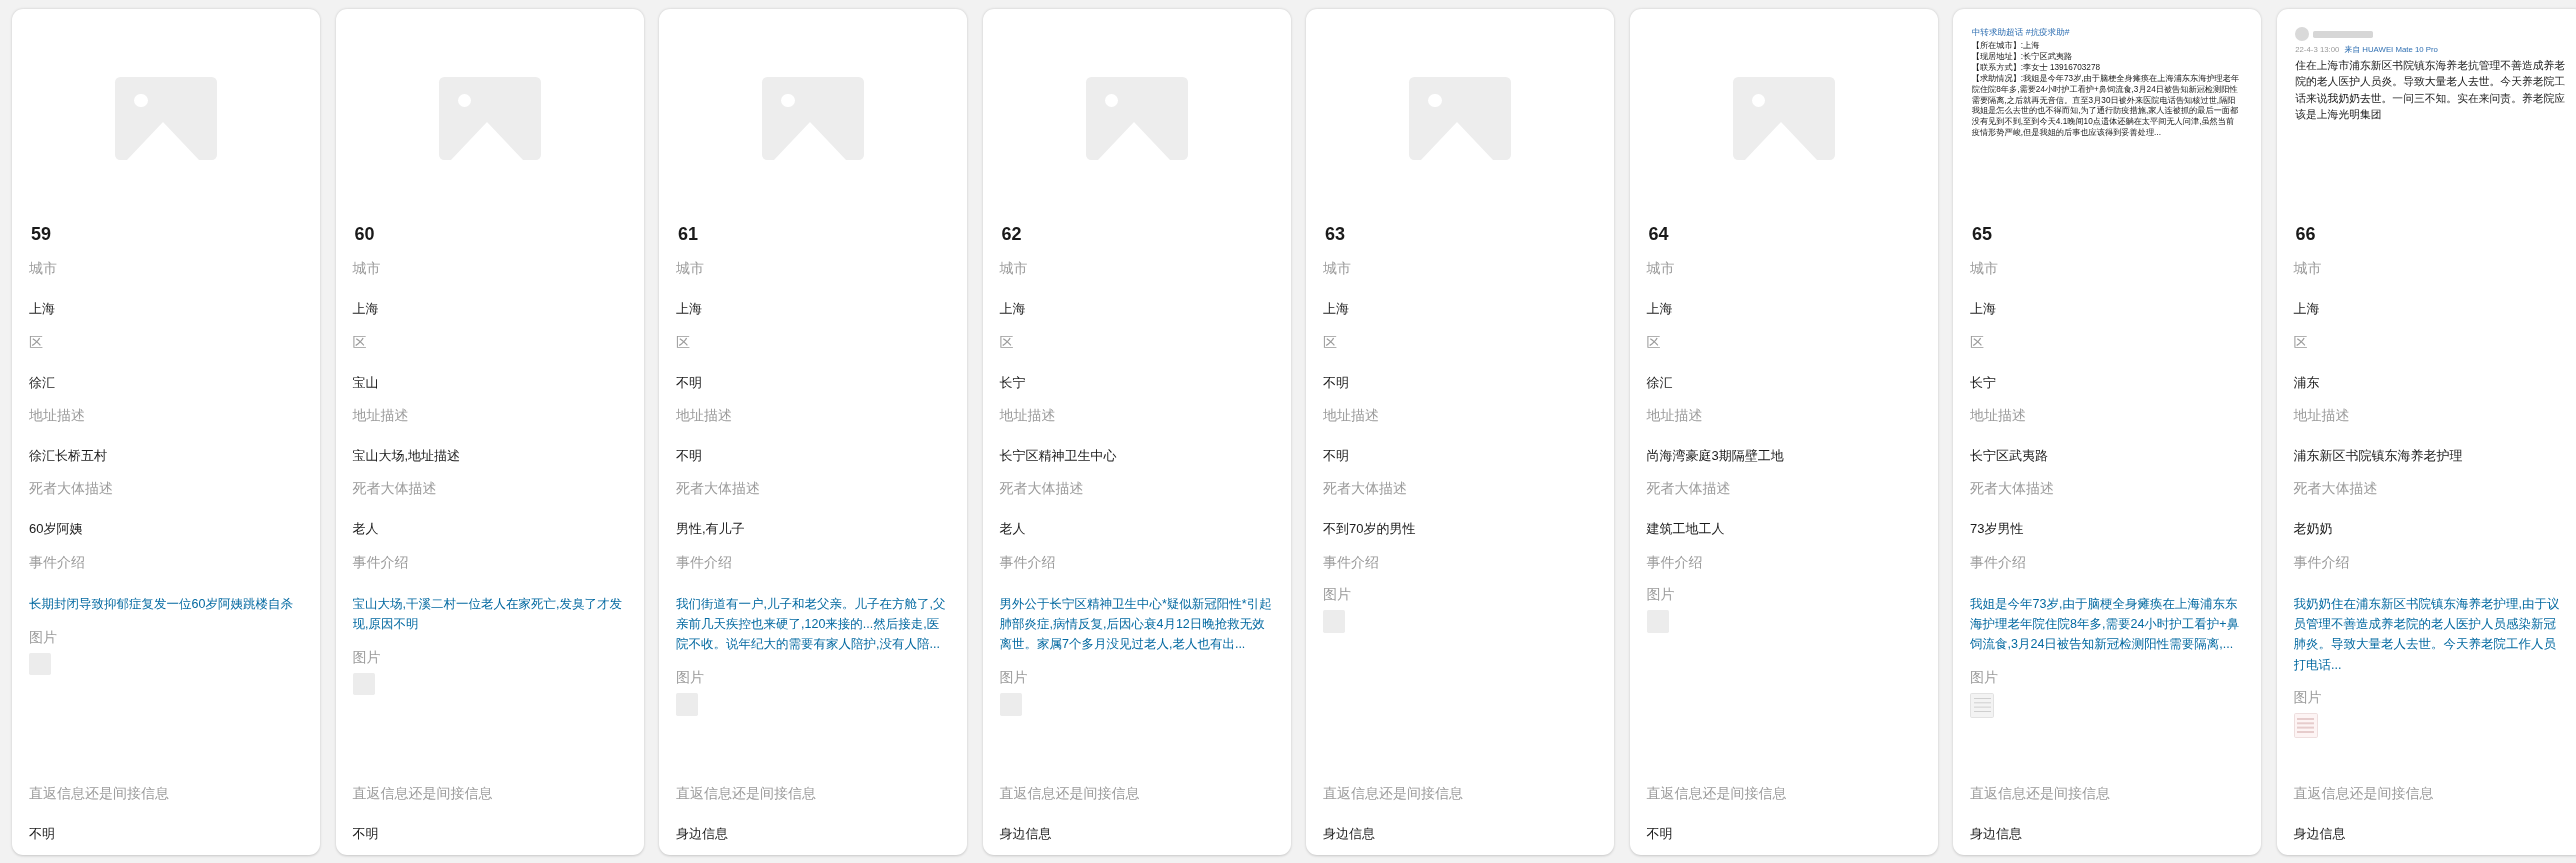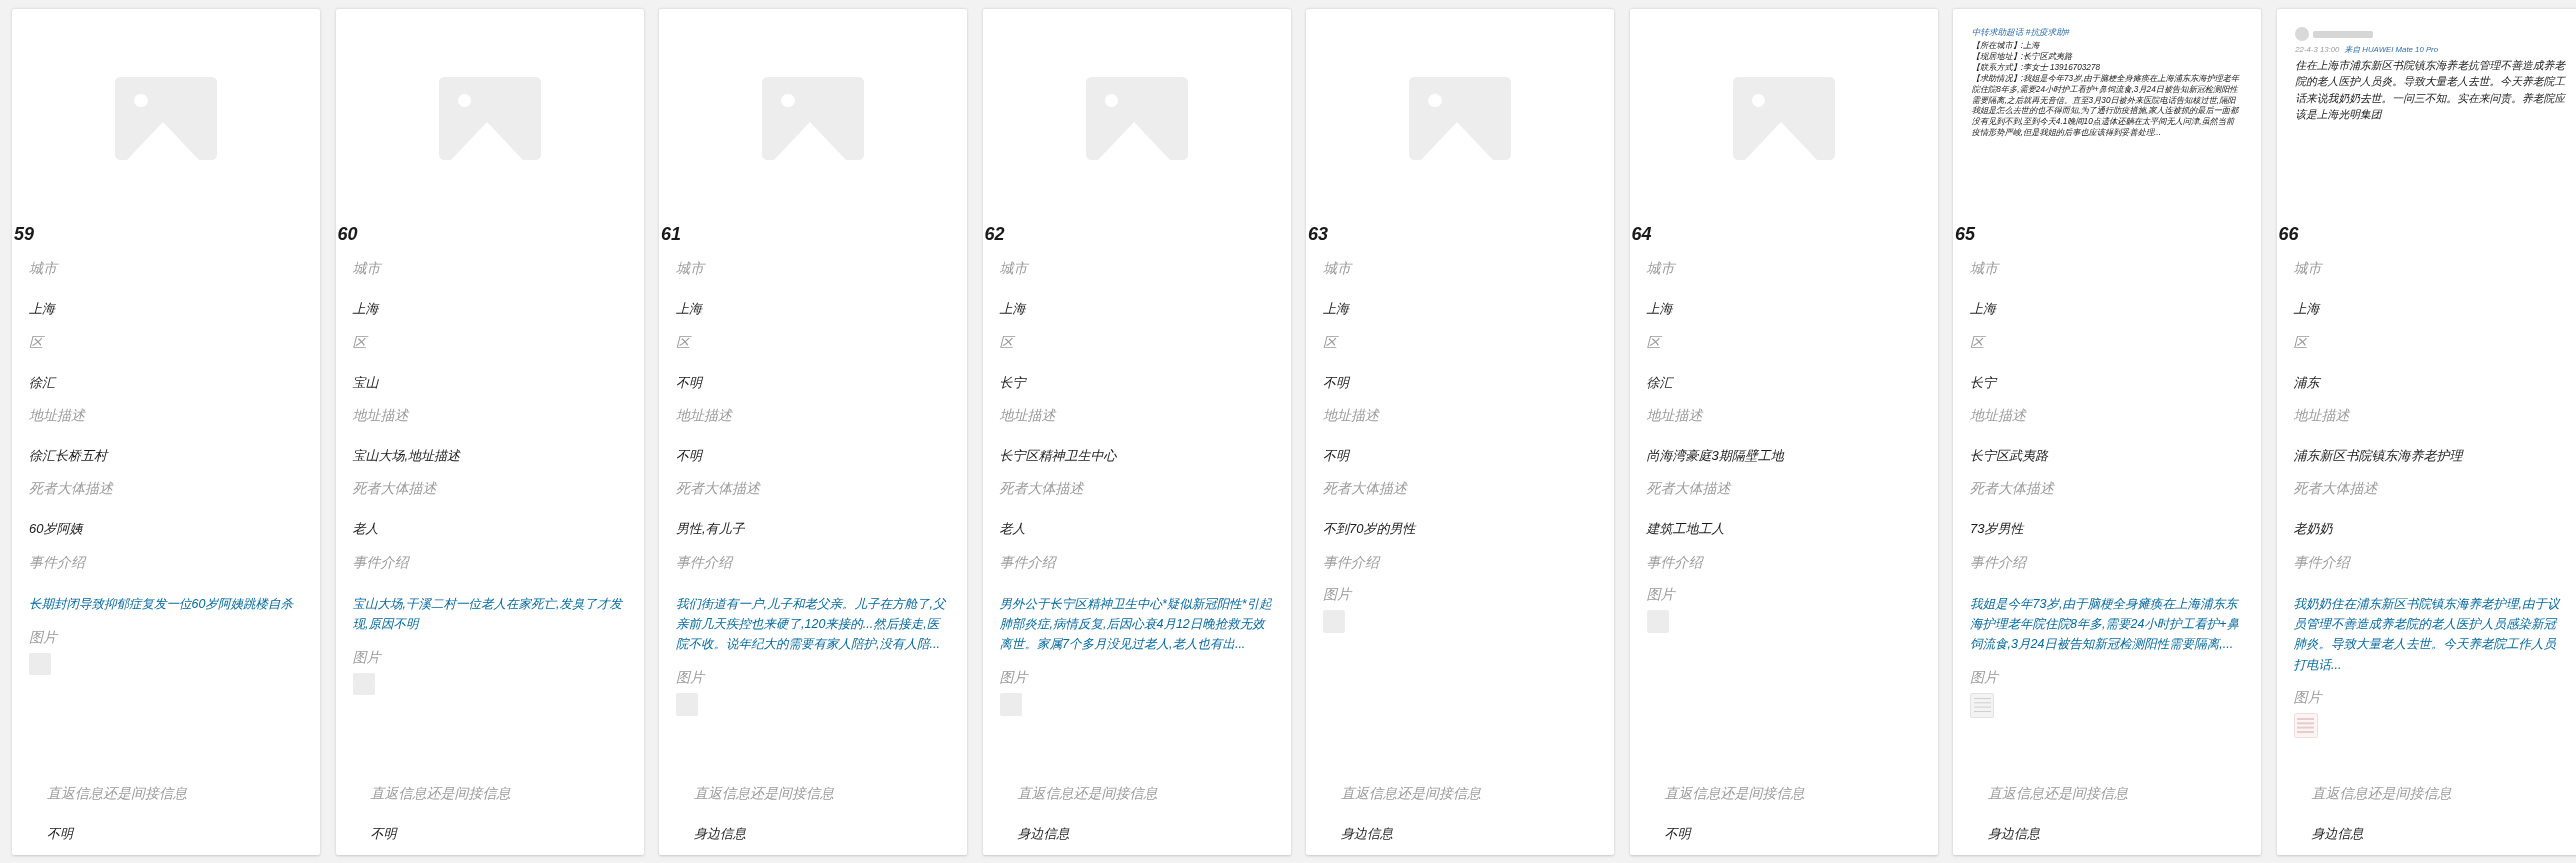--- a/index.html
+++ b/index.html
@@ -18,28 +18,27 @@
     gap: 15.5px;
     padding: 8.6px 12px;
     box-sizing: border-box;
     height: 863px;
     align-items: flex-start;
   }
   .card {
     width: 308px;
     flex: 0 0 308px;
     background: #ffffff;
-    border-radius: 2px;
+    border-radius: 11px;
     box-shadow: 0 0.9px 2.6px rgba(0,0,0,0.18);
     box-sizing: border-box;
     padding: 0 0 12px 0;
     height: 846px;
     overflow: hidden;
     position: relative;
-    font-style: italic;
   }
   .media {
     height: 215px;
     padding: 15.5px 17px 0 17px;
     box-sizing: border-box;
   }
   .placeholder {
     width: 100%;
     height: 188px;
     background: #ffffff;
@@ -111,21 +110,21 @@
     width: 13.8px; height: 13.8px; border-radius: 50%;
     background: #d9d9d9;
   }
   .avatar-row .nm {
     width: 60px; height: 6.9px; background: #d6d6d6; border-radius: 1.7px;
   }
   .num {
     font-size: 18px;
     font-weight: bold;
     color: #1a1a1a;
-    padding: 0 2px;
+    padding: 0 19px;
     margin-bottom: 15.5px;
   }
   .field {
     padding: 0 17px;
     margin-bottom: 14.6px;
   }
   .flabel {
     font-size: 14px;
     color: #9b9b9b;
     margin-bottom: 6px;
@@ -178,21 +177,21 @@
   .thumb.pinkdoc:before {
     content: "";
     position: absolute;
     left: 2.6px; top: 3.4px; right: 2.6px;
     height: 1.7px;
     background: #e6cccc;
     box-shadow: 0 4.3px 0 #e6cccc, 0 8.6px 0 #e6cccc, 0 13px 0 #e6cccc;
   }
   .bottom {
     position: absolute;
-    left: 18px; right: 0; bottom: 10.3px;
+    left: 0; right: 0; bottom: 10.3px;
     padding: 0 17px;
   }
 </style>
 </head>
 <body>
 
 <div id="board">
     <div class="card">
       <div class="media">
         <div class="placeholder">

